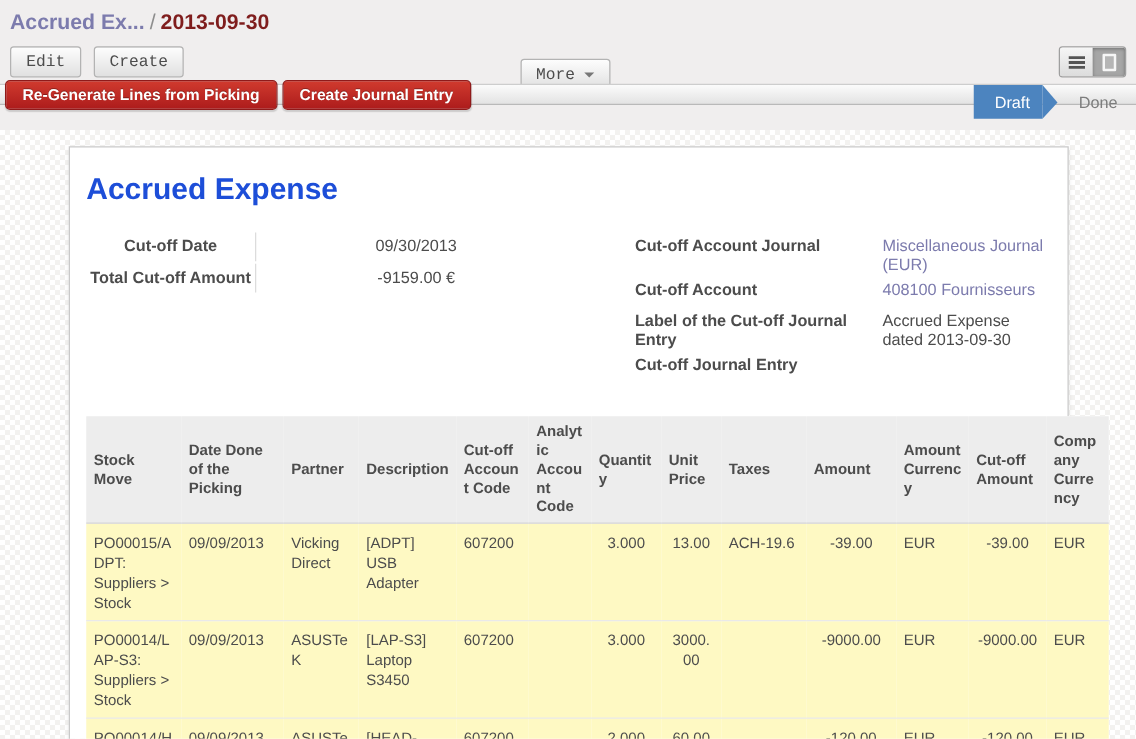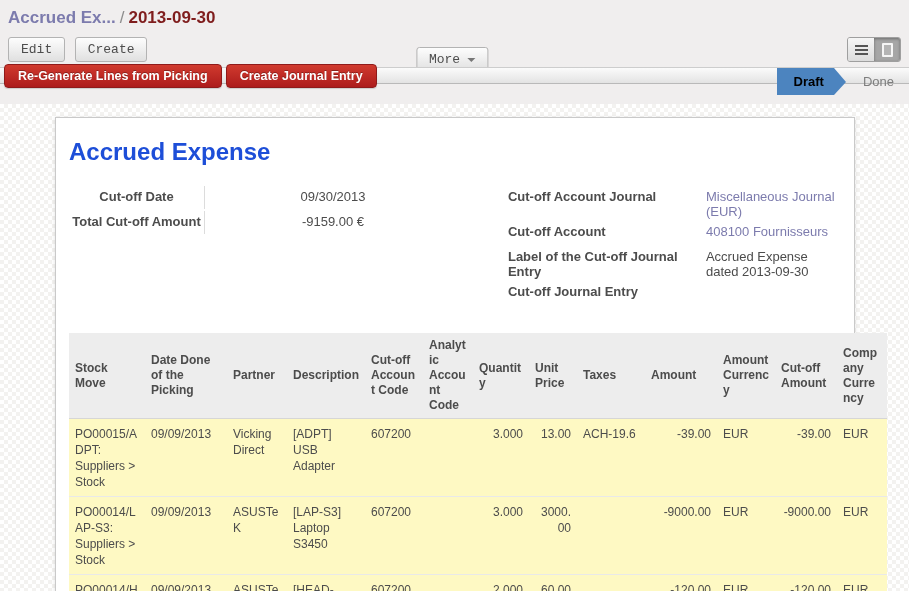--- a/index.html
+++ b/index.html
@@ -37,22 +37,22 @@
   .statusbar { height:17px; background:linear-gradient(#fbfbfb,#e3e3e3);
     border-top:1px solid #cdcdcd; border-bottom:1px solid #b9b9b9;
     display:flex; align-items:center; position:relative; }
   .red-btn { font-family:"Liberation Sans",sans-serif; font-size:12.5px;
     font-weight:bold; color:#fff; text-shadow:0 -1px 0 rgba(0,0,0,.3);
     background:linear-gradient(#d03a2e,#ad1c1c); border:1px solid #8f1a1a;
     border-radius:4px; padding:4px 13px; margin-left:4px; cursor:pointer;
     box-shadow:0 1px 1px rgba(0,0,0,.15); }
   .states { position:absolute; right:0; top:0; height:27px; display:flex; }
   .state { font-size:13px; line-height:27px; cursor:pointer; }
-  .state.draft { position:relative; background:#4c84bf; color:#000000;
-    padding:0 10px 0 17px; margin-right:13px;font-weight:bold; }
+  .state.draft { position:relative; background:#4c84bf; color:#ffffff;
+    padding:0 10px 0 17px; margin-right:13px; }
   .state.draft::after { content:""; position:absolute; right:-12px; top:0;
     width:0; height:0; border-top:14px solid transparent;
     border-bottom:13px solid transparent; border-left:12px solid #4c84bf; }
   .state.done { color:#7d7d7d; padding:0 15px 0 16px; }
 
   
   .content-bg { position:absolute; top:104px; left:0; right:0; bottom:0;
     background:conic-gradient(#f3f2f0 0.25turn, #ffffff 0.25turn 0.5turn,
       #f3f2f0 0.5turn 0.75turn, #ffffff 0.75turn);
     background-size:8px 8px; }
@@ -78,21 +78,21 @@
   
   .list-table { margin-top:27px; width:818px; }
   .list-table table { width:818px; border-collapse:collapse; table-layout:fixed;
     background:#fff; font-size:12px; color:#4c4c4c; }
   .list-table th { background:#ededed; font-weight:bold; text-align:left;
     padding:5px 6px; vertical-align:middle; line-height:15px;
     border-bottom:1px solid #d6d6d6; overflow-wrap:break-word; }
   .list-table td { padding:7px 6px 6px 6px; vertical-align:top; line-height:16px;
     border-bottom:1px solid #e9e9e9; background:#fef9c3; overflow-wrap:break-word; }
   .list-table tbody tr:last-child td { border-bottom:1px solid #cfcfcf; }
-  .num { text-align:right; }
+  .num { text-align:center; }
 </style>
 </head>
 <body>
 
 <div class="screen">
 
   <div class="topbar">
     <div class="breadcrumb">
       <a class="bc-parent">Accrued Ex...</a><span class="bc-sep">/</span><span class="bc-current">2013-09-30</span>
     </div>

